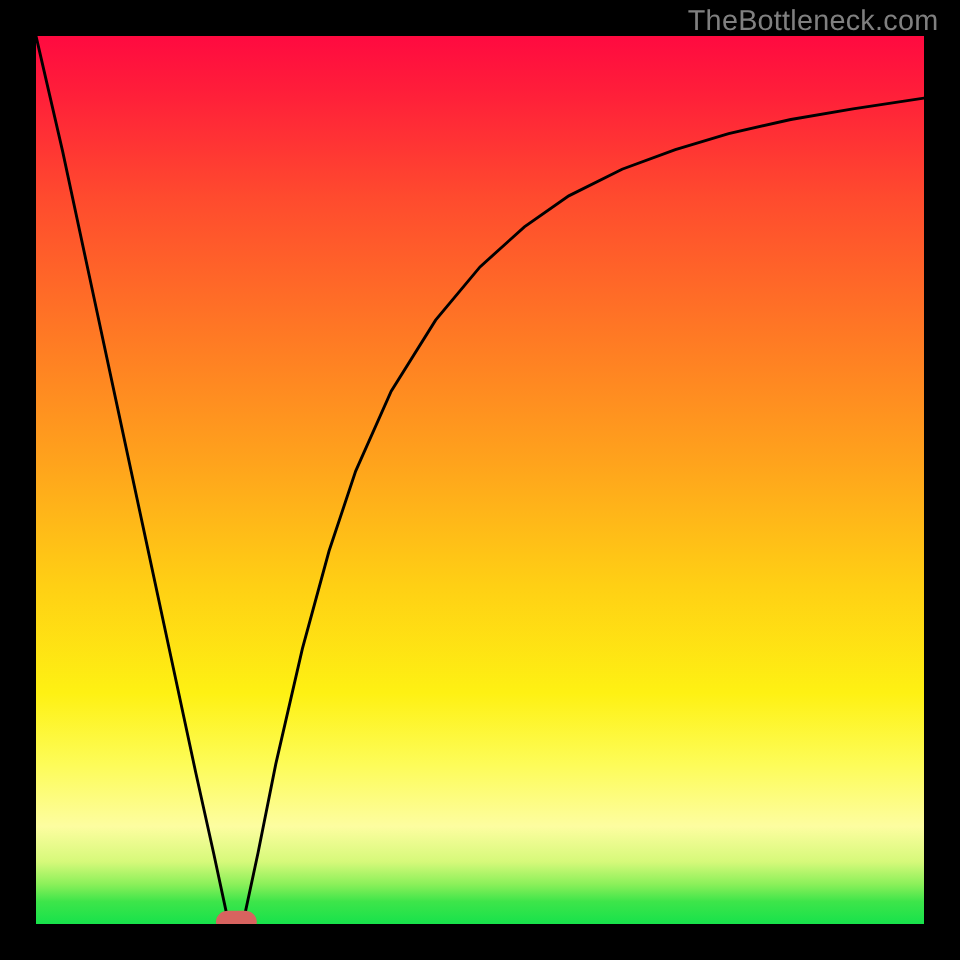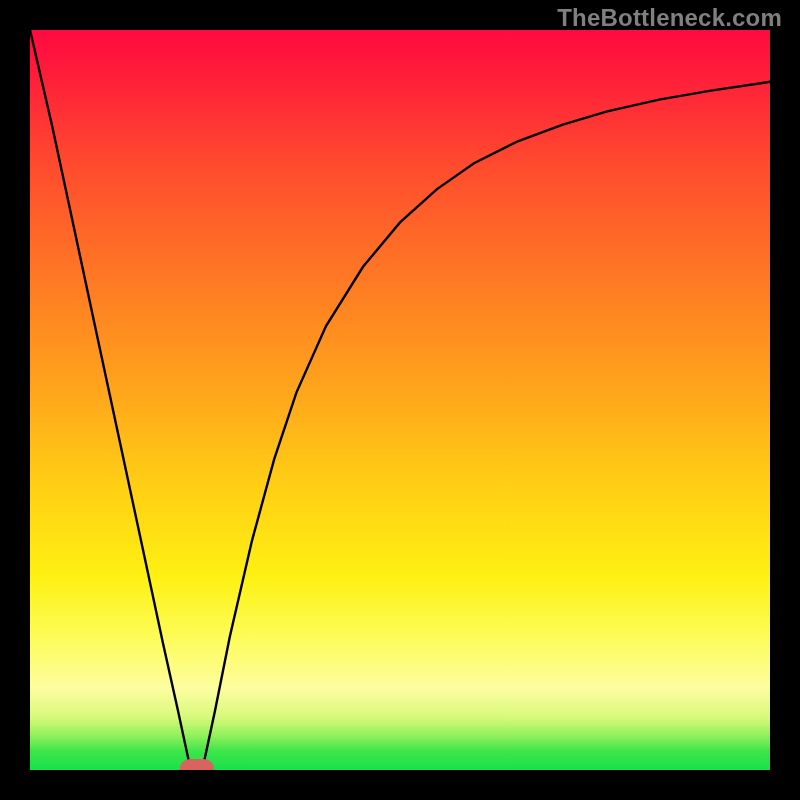--- a/index.html
+++ b/index.html
@@ -16,21 +16,21 @@
     width: 800px;
     height: 800px;
     background: #000;
   }
   .watermark {
     position: absolute;
     top: 4px;
     right: 18px;
     color: #808080;
     font-size: 24px;
-    font-weight: 700;
+    font-weight: 400;
     letter-spacing: 0.2px;
     z-index: 10;
   }
   .plot-area {
     position: absolute;
     left: 30px;
     top: 30px;
     width: 740px;
     height: 740px;
     overflow: hidden;

